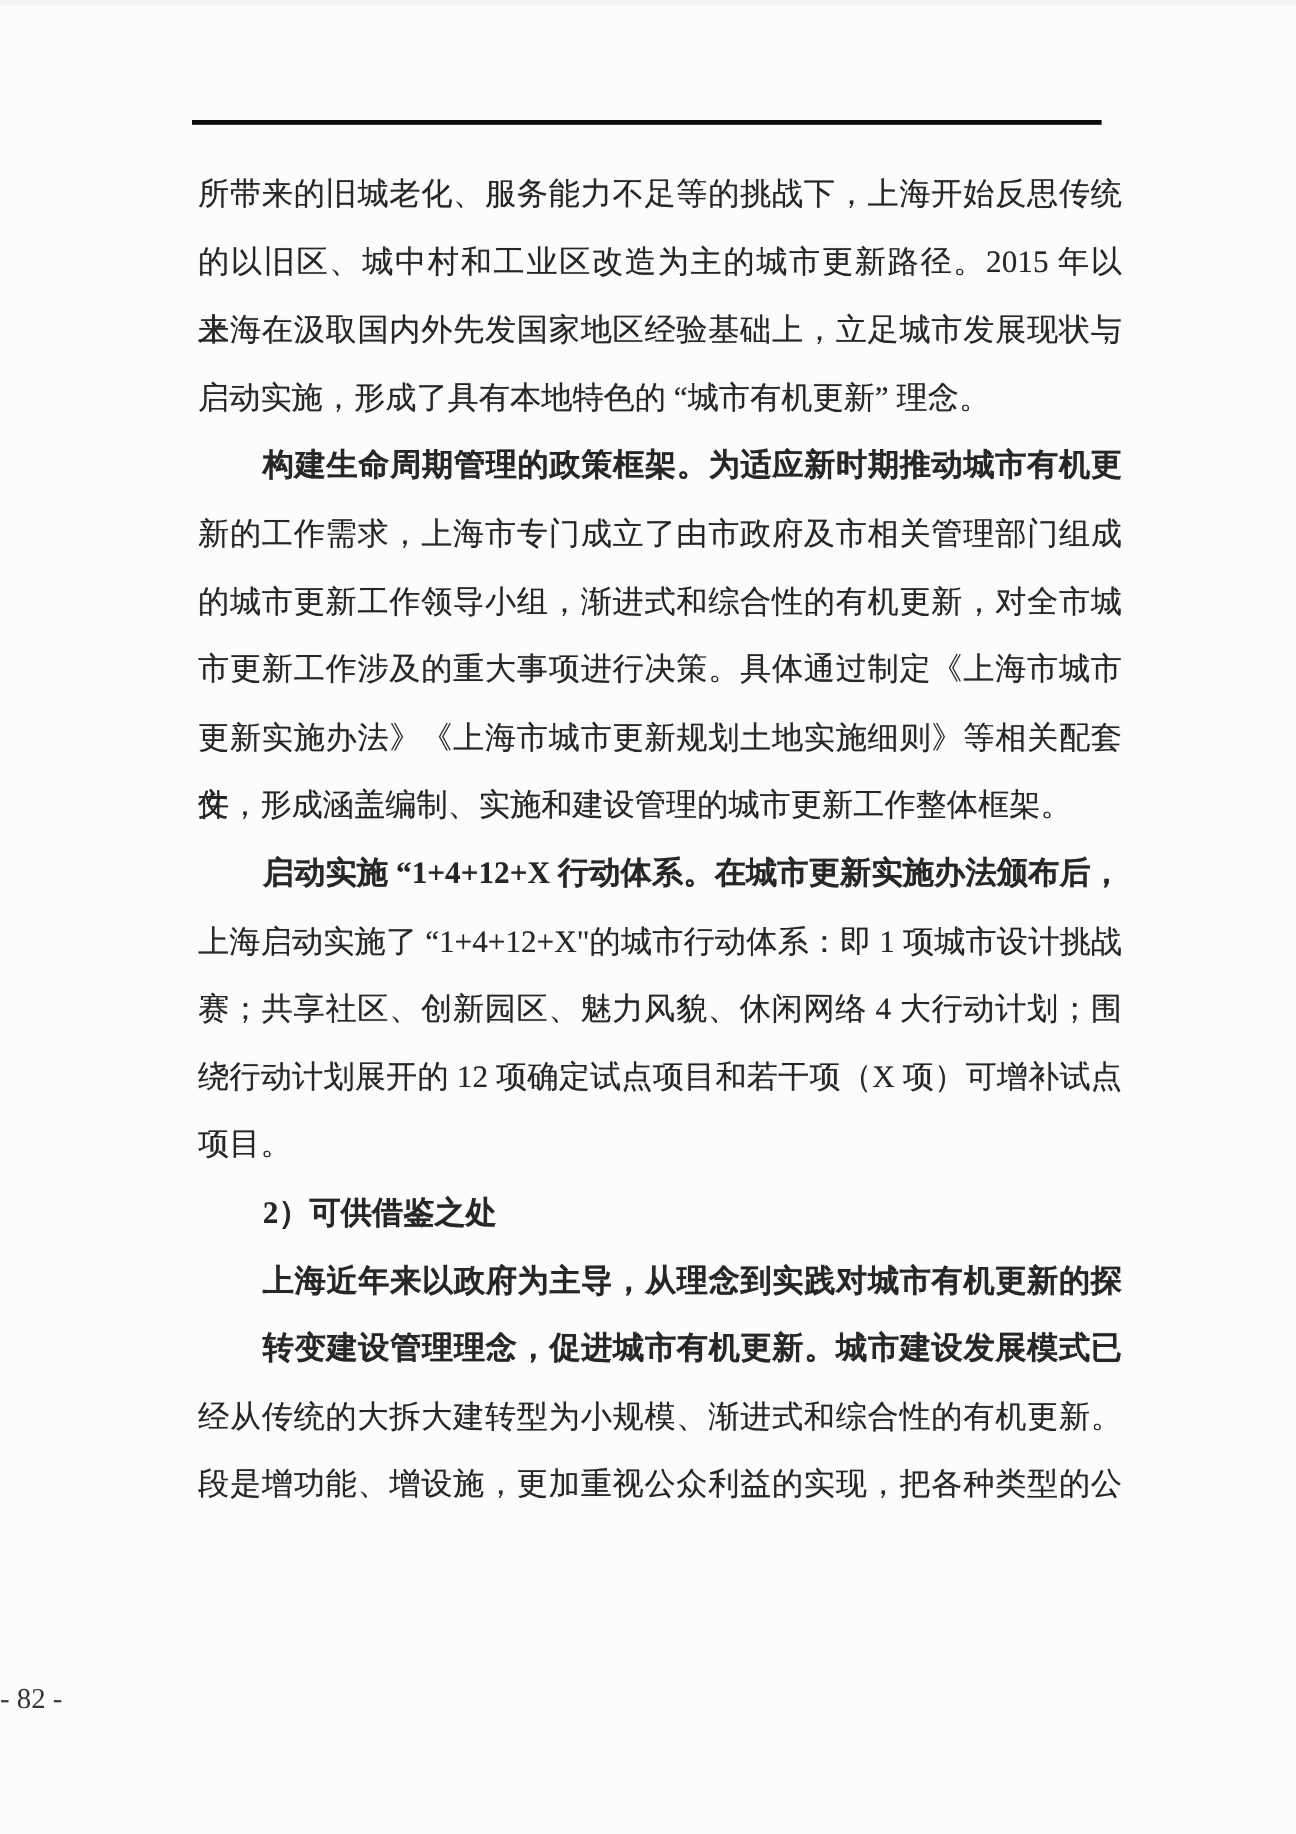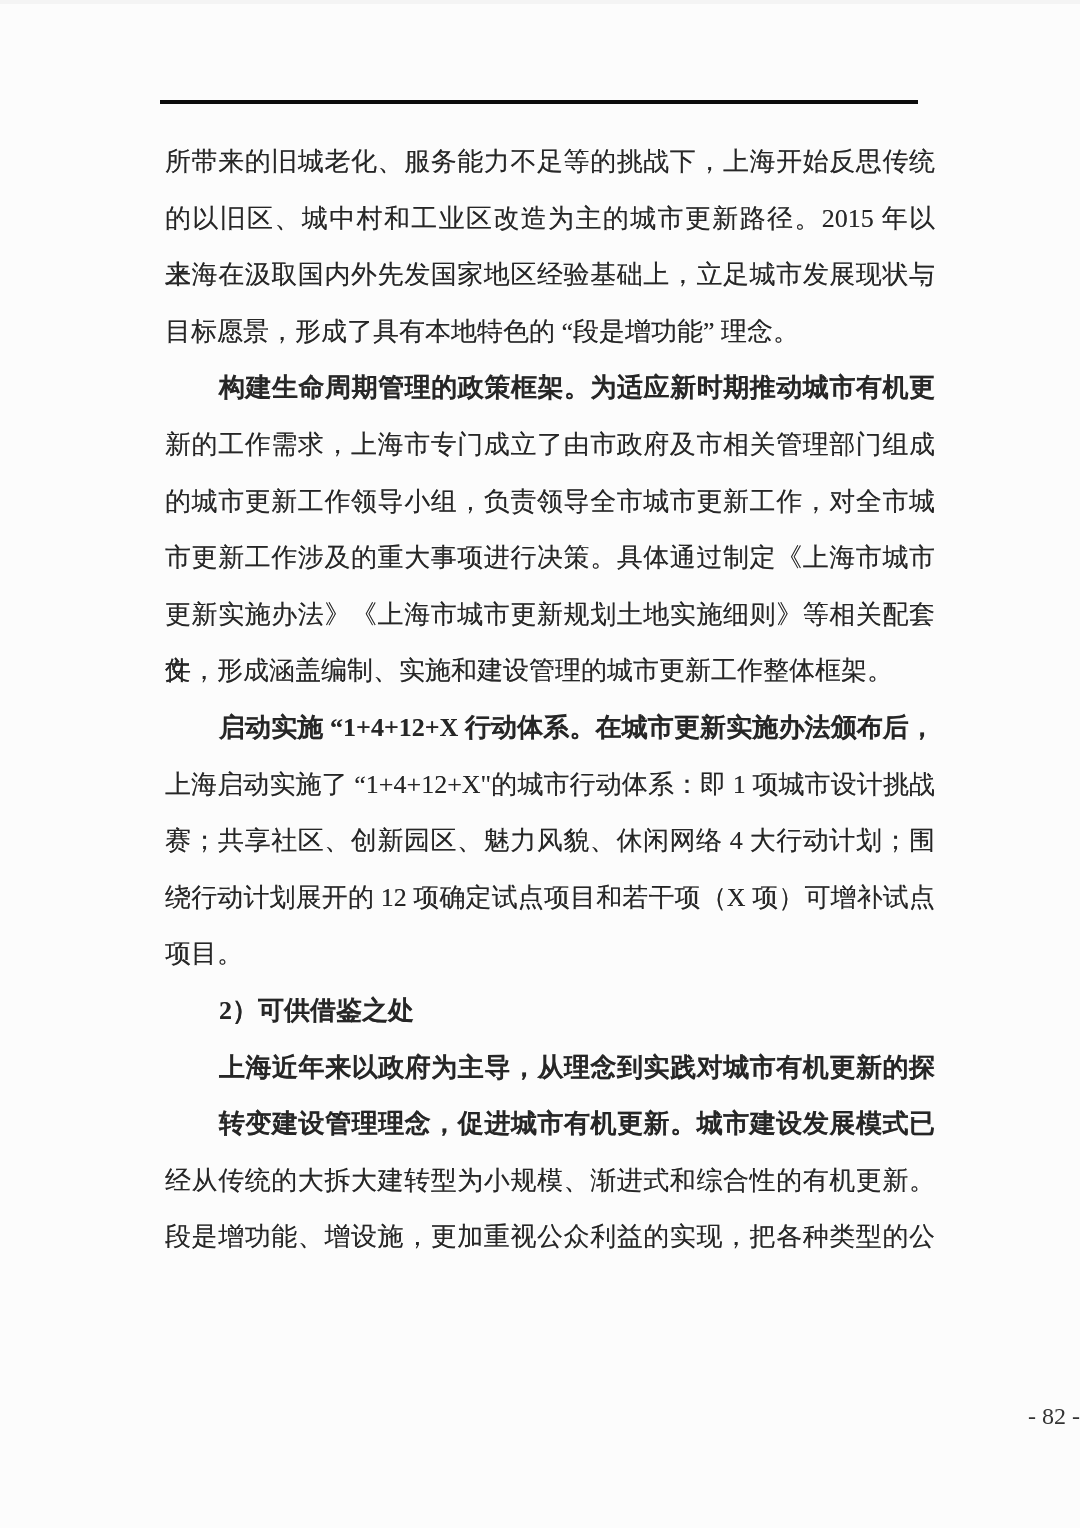--- a/index.html
+++ b/index.html
@@ -47,40 +47,40 @@
     text-indent: 54px;
     font-weight: bold;
   }
   .page-footer {
     position: absolute;
     left: 0;
     top: 1384px;
     width: 100%;
     height: 56px;
     line-height: 56px;
-    text-align: right;
+    text-align: left;
     font-size: 24px;
     color: #333333;
   }
 </style>
 </head>
 <body>
 
 <div class="page">
 
   <div class="header-rule"></div>
 
   <div class="page-body">
     <div class="line j">所带来的旧城老化、服务能力不足等的挑战下，上海开始反思传统</div>
     <div class="line j">的以旧区、城中村和工业区改造为主的城市更新路径。2015 年以来，</div>
     <div class="line j">上海在汲取国内外先发国家地区经验基础上，立足城市发展现状与</div>
-    <div class="line">目标愿景，形成了具有本地特色的 “段是增功能” 理念。</div>
+    <div class="line">启动实施，形成了具有本地特色的 “城市有机更新” 理念。</div>
     <div class="line i j">构建生命周期管理的政策框架。为适应新时期推动城市有机更</div>
     <div class="line j">新的工作需求，上海市专门成立了由市政府及市相关管理部门组成</div>
-    <div class="line j">的城市更新工作领导小组，负责领导全市城市更新工作，对全市城</div>
+    <div class="line j">的城市更新工作领导小组，渐进式和综合性的有机更新，对全市城</div>
     <div class="line j">市更新工作涉及的重大事项进行决策。具体通过制定《上海市城市</div>
     <div class="line j">更新实施办法》《上海市城市更新规划土地实施细则》等相关配套文</div>
     <div class="line">件，形成涵盖编制、实施和建设管理的城市更新工作整体框架。</div>
     <div class="line i j">启动实施 “1+4+12+X 行动体系。在城市更新实施办法颁布后，</div>
     <div class="line j">上海启动实施了 “1+4+12+X"的城市行动体系：即 1 项城市设计挑战</div>
     <div class="line j">赛；共享社区、创新园区、魅力风貌、休闲网络 4 大行动计划；围</div>
     <div class="line j">绕行动计划展开的 12 项确定试点项目和若干项（X 项）可增补试点</div>
     <div class="line">项目。</div>
     <div class="line i">2）可供借鉴之处</div>
     <div class="line i j">上海近年来以政府为主导，从理念到实践对城市有机更新的探</div>

